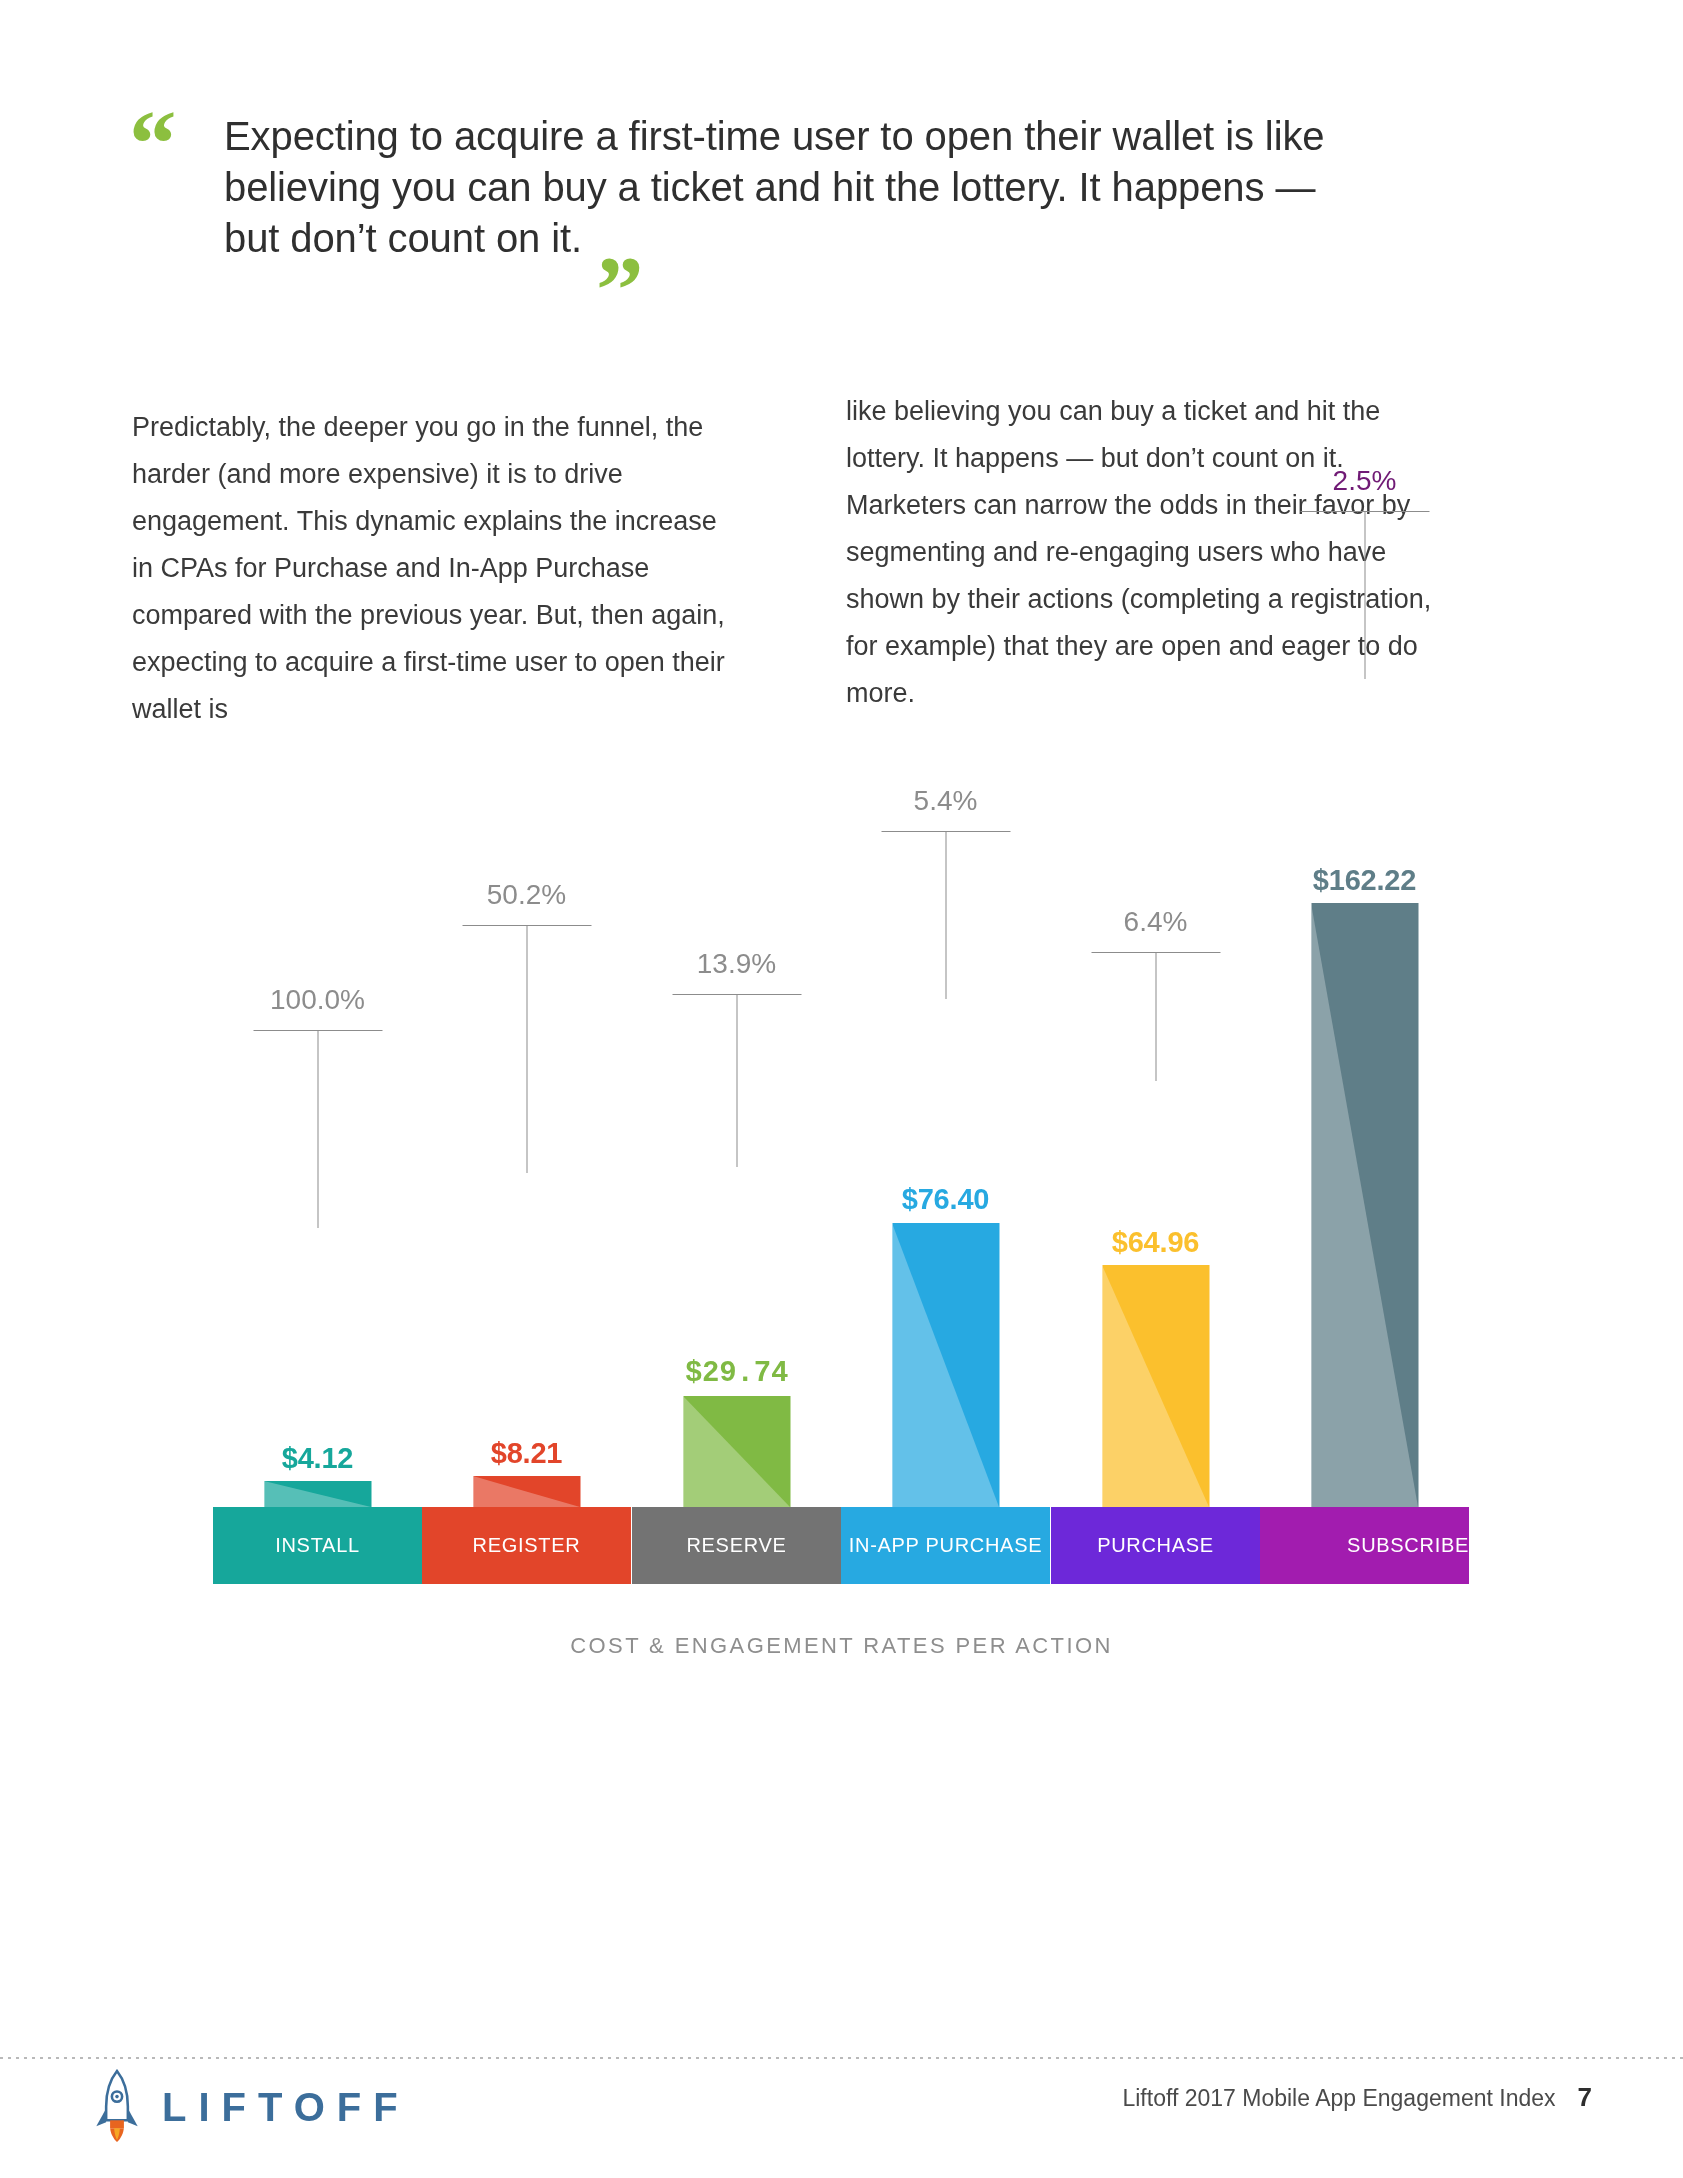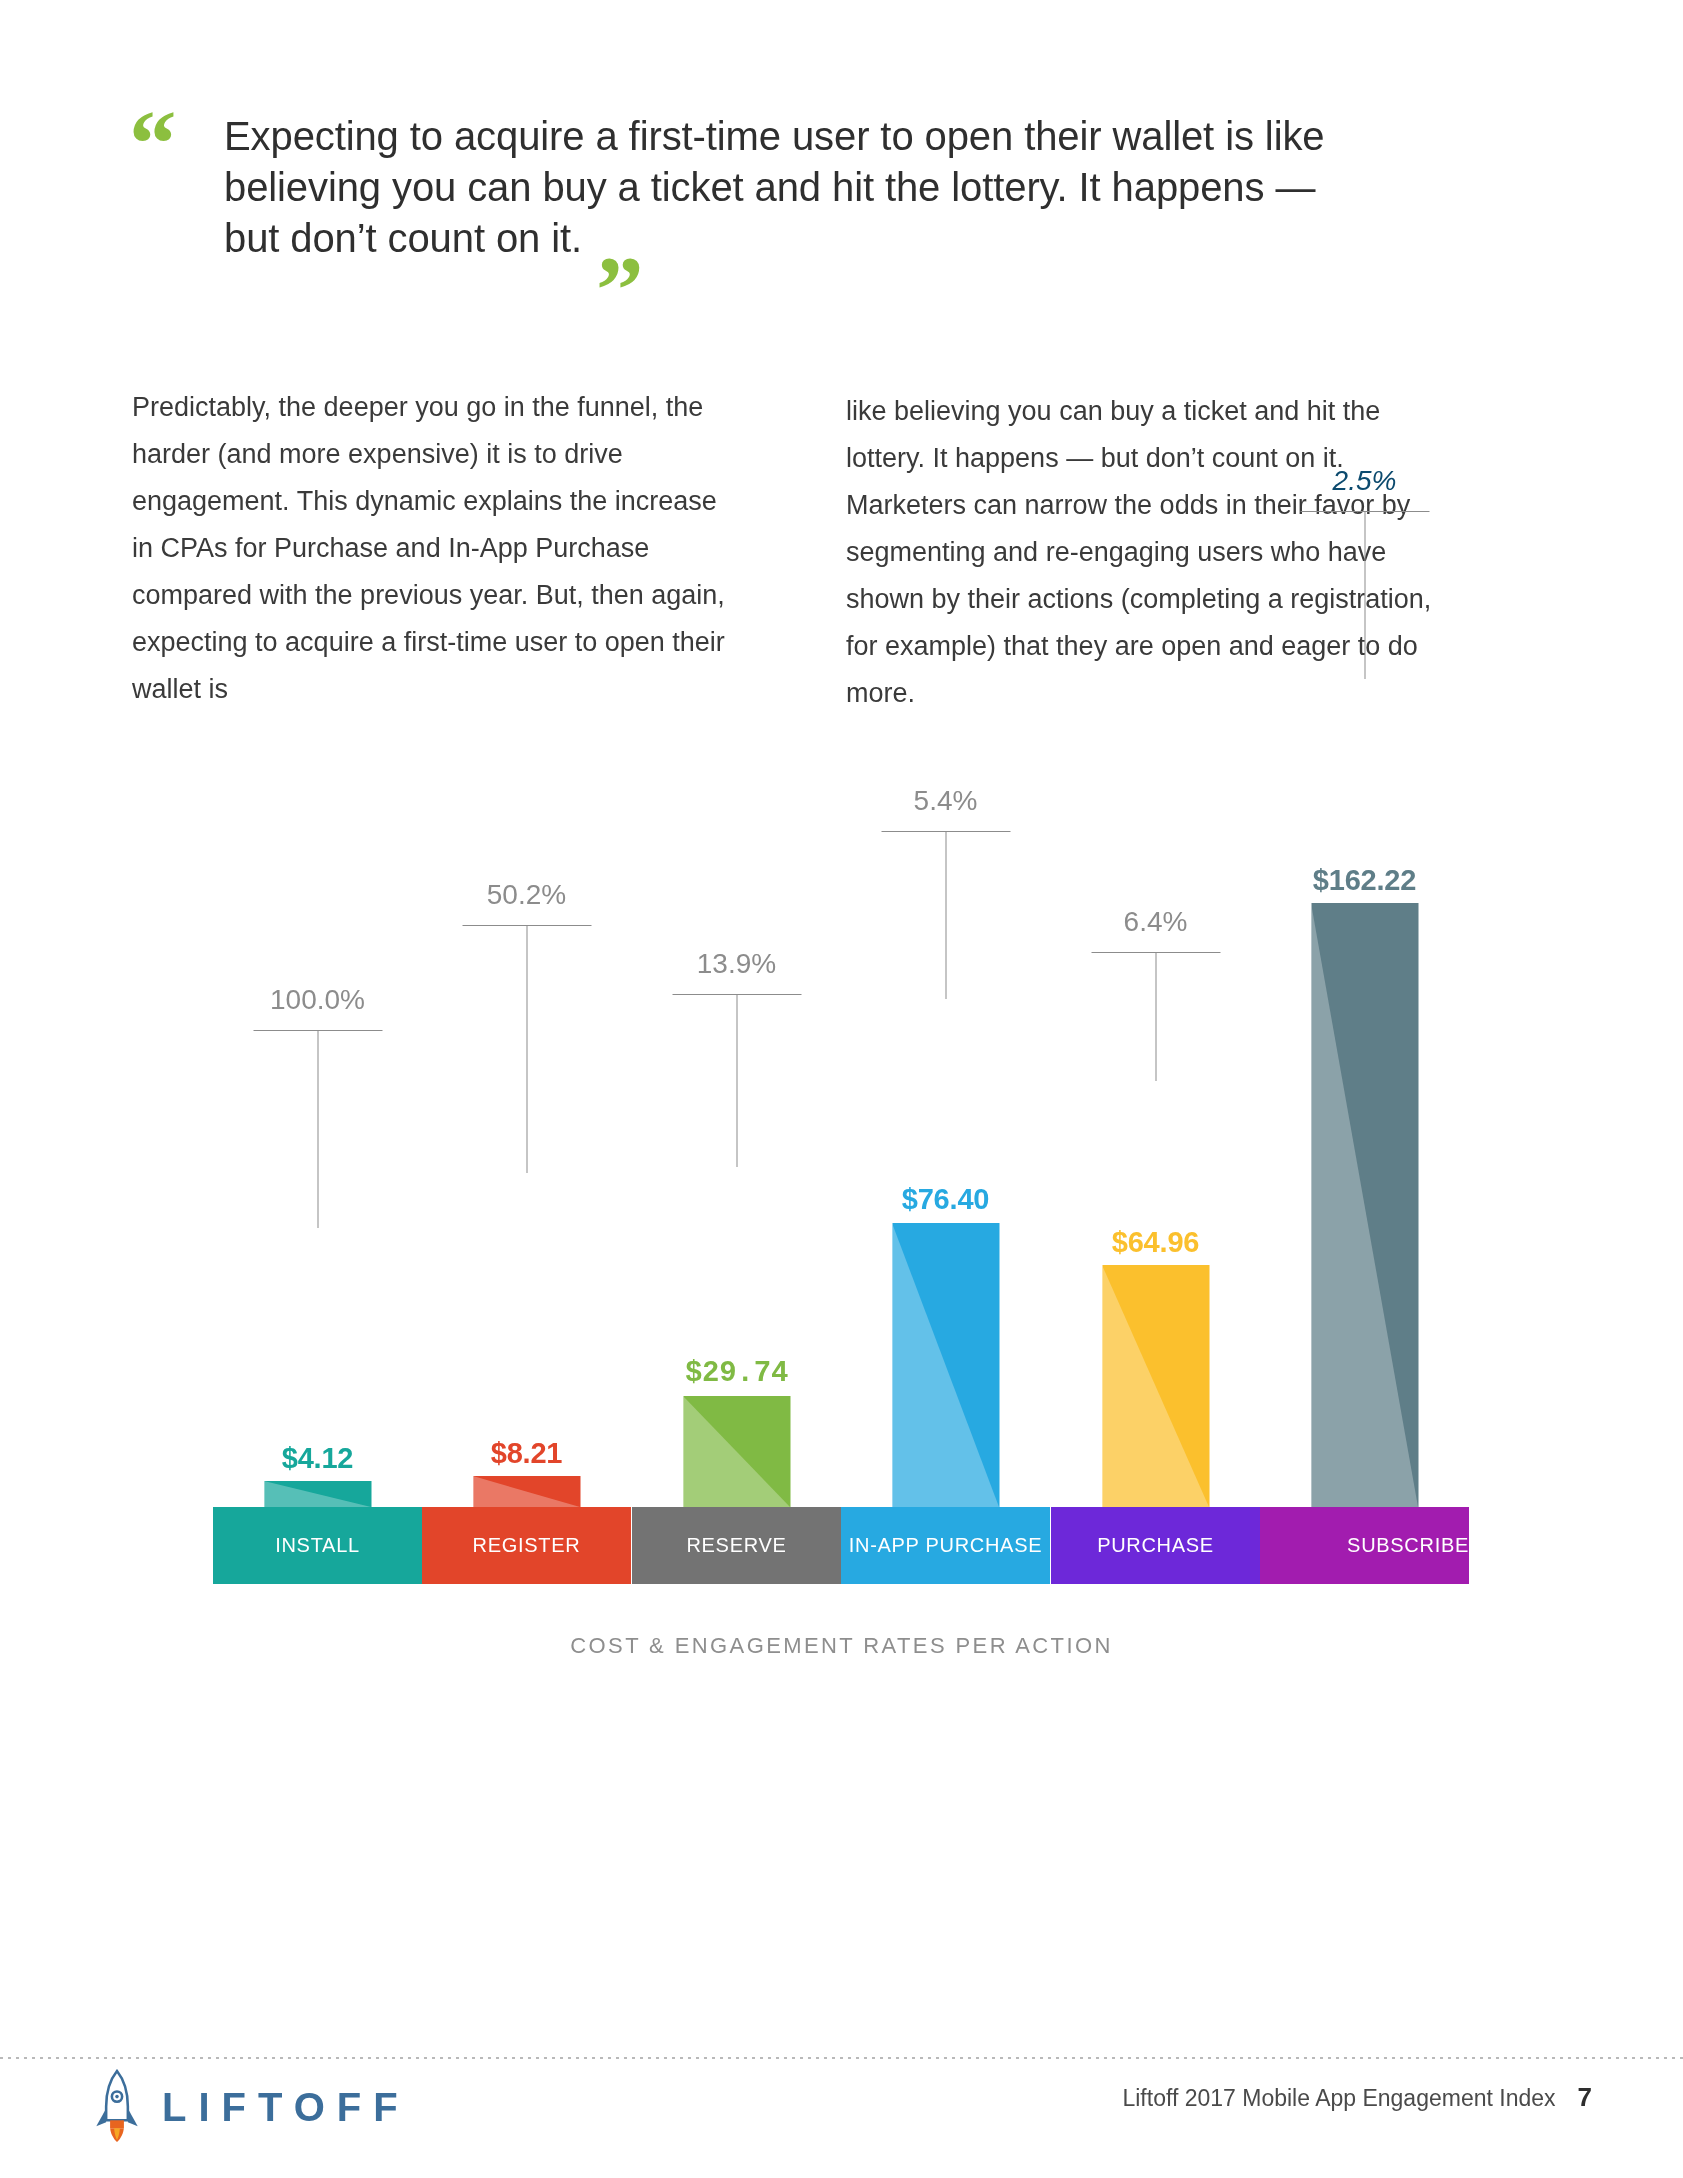--- a/index.html
+++ b/index.html
@@ -46,21 +46,21 @@
   }
 
   
   .col {
     position: absolute;
     font-size: 27px;
     line-height: 47px;
     color: #3a3a3a;
     width: 594px;
   }
-  .col-left  { left: 132px; top: 384px; }
+  .col-left  { left: 132px; top: 404px; }
   .col-right { left: 846px; top: 388px; }
 
   
   .chart {
     position: absolute;
     left: 213px; top: 851px;
     width: 1257px; height: 832px;
   }
   .plot {
     position: absolute;
@@ -281,21 +281,21 @@
           </div>
         </div>
         <div class="group" style="left: 1047px;">
           <div class="bar" style="height: 604px; background: rgb(95, 126, 136);">
             <div class="sheen"></div>
           </div>
           <div class="val" style="bottom: 687px; color: rgb(95, 126, 136);">$162.22</div>
           <div class="callout" style="bottom: 905px; height: 168px;">
             <div class="cap" style="background: rgb(140, 140, 140);"></div>
             <div class="stem" style="height: 168px; background: rgb(140, 140, 140);"></div>
-            <div class="pct" style="color: #0c4a6e; font-style: italic;">2.5%</div>
+            <div class="pct" style="color: #701a75;">2.5%</div>
           </div>
           <div class="strip" style="background: #a21caf; justify-content: flex-end;">
             <span class="strip-label">SUBSCRIBE</span>
           </div>
         </div>
       </div>
     <div class="chart-caption">COST &amp; ENGAGEMENT RATES PER ACTION</div>
   </div>
 
   <div class="divider"></div>

